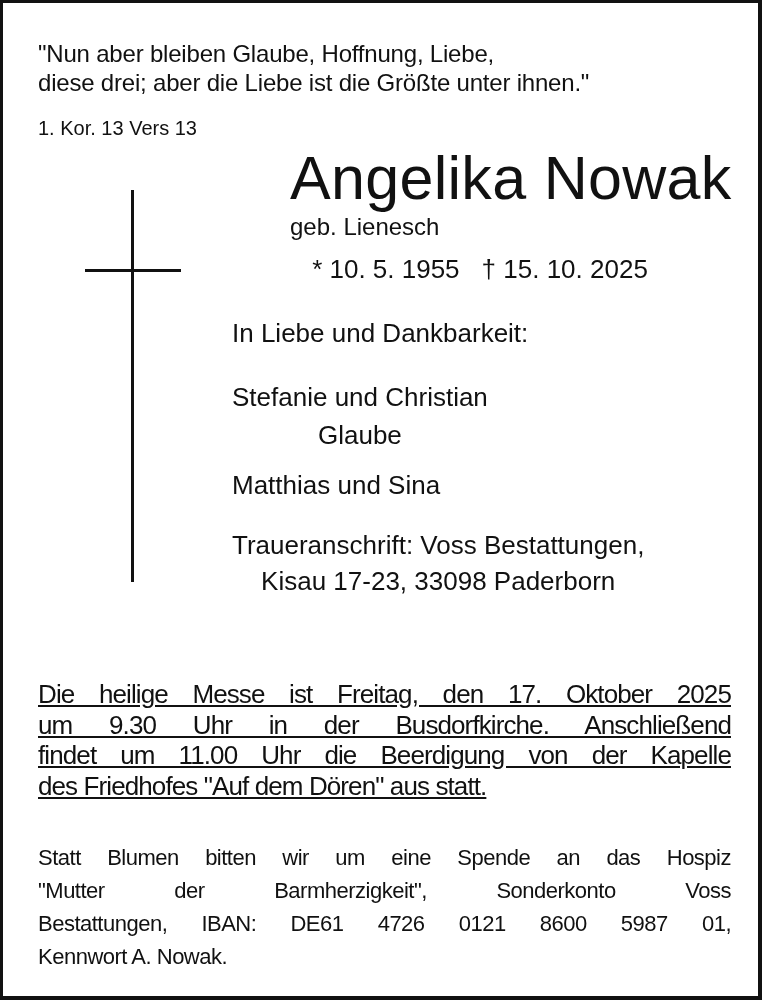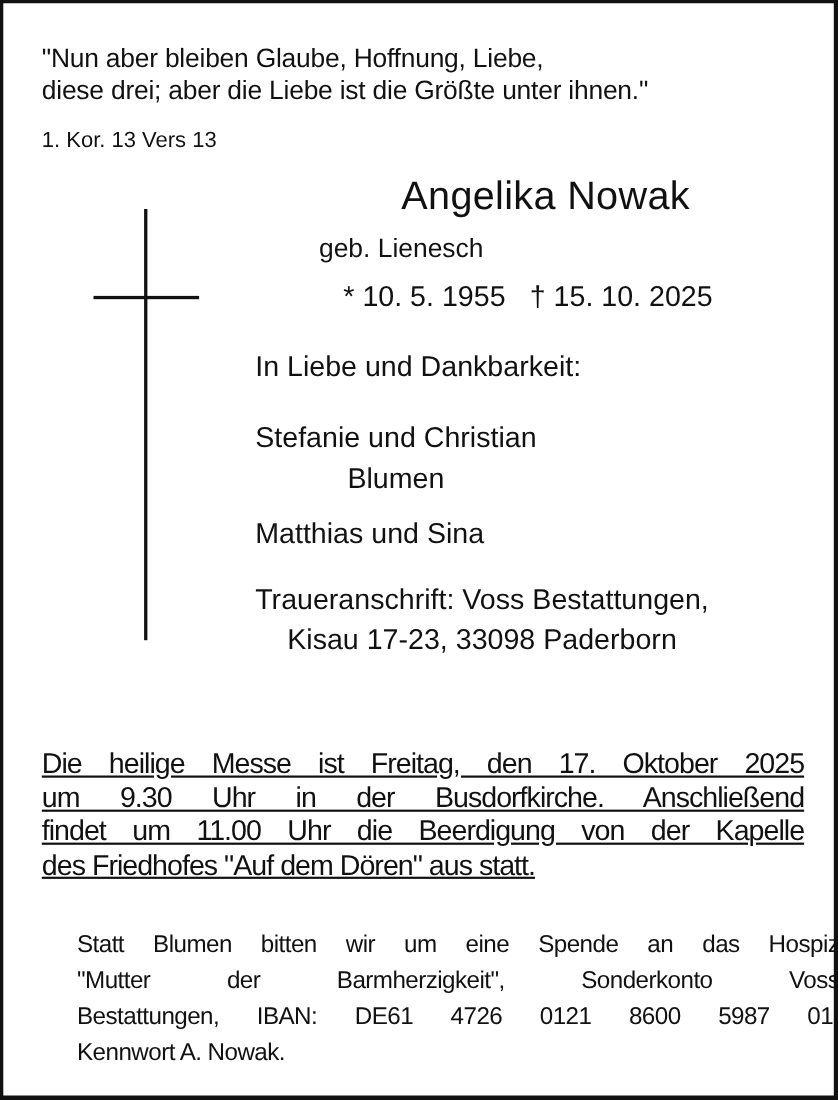--- a/index.html
+++ b/index.html
@@ -6,37 +6,37 @@
   body { width: 762px; height: 1000px; position: relative; overflow: hidden; }
   .frame {
     position: absolute; left: 0; top: 0; width: 762px; height: 1000px;
     box-sizing: border-box; border: 3px solid #111111; border-right-width: 4px; border-bottom-width: 4px;
     background: #ffffff;
   }
   .t { position: absolute; color: #111111; font-family: "Liberation Sans", sans-serif; white-space: nowrap; margin: 0; }
   .quote { left: 35px; top: 36px; font-size: 24px; line-height: 29px; letter-spacing: -0.2px; }
   .quote div { white-space: nowrap; }
   .verse { left: 35px; top: 113px; font-size: 20px; line-height: 24px; }
-  .name { left: 287px; top: 148px; width: 412px; font-size: 36px; line-height: 54px; text-align: center; letter-spacing: 0.3px; }
+  .name { left: 287px; top: 148px; width: 412px; font-size: 61px; line-height: 54px; text-align: center; letter-spacing: 0.3px; }
   .maiden { left: 287px; top: 210px; width: 412px; font-size: 24px; line-height: 28px; }
   .dates { left: 286px; top: 250px; width: 382px; font-size: 26px; line-height: 32px; text-align: center; }
   .dates .gap { display: inline-block; width: 22px; }
   .mid { left: 229px; font-size: 26px; line-height: 38px; text-align: center; }
   .thanks { top: 311px; }
   .fam1 { top: 375px; }
   .fam2 { top: 463px; }
   .addr { top: 524px; line-height: 36px; }
   .addr div { white-space: nowrap; }
   .cross-v { position: absolute; left: 128px; top: 187px; width: 3px; height: 392px; background: #111111; }
   .cross-h { position: absolute; left: 82px; top: 266px; width: 96px; height: 3px; background: #111111; }
   .para { position: absolute; left: 35px; width: 693px; color: #111111; font-family: "Liberation Sans", sans-serif; margin: 0; text-align: justify; text-align-last: left; }
   .mass { top: 676px; font-size: 26px; line-height: 30.5px; letter-spacing: -0.9px; }
   .mass span.line { display: block; text-align: justify; text-align-last: justify; white-space: normal; text-decoration: underline; }
   .mass span.last { text-align-last: left; }
-  .donation { top: 838px; font-size: 22px; line-height: 33px; letter-spacing: -0.5px; margin-left: 32px; }
+  .donation { top: 838px; font-size: 22px; line-height: 33px; letter-spacing: -0.5px; }
   .donation span.line { display: block; text-align: justify; text-align-last: justify; }
   .donation span.last { text-align-last: left; }
 </style>
 </head>
 <body>
 
 <div class="frame">
 
   <div class="t quote">
     <div>"Nun aber bleiben Glaube, Hoffnung, Liebe,</div>
@@ -53,21 +53,21 @@
 
   <div>
     <div class="cross-v"></div>
     <div class="cross-h"></div>
   </div>
 
   <div class="t mid thanks">In Liebe und Dankbarkeit:</div>
 
   <div class="t mid fam1">
     <div>Stefanie und Christian</div>
-    <div>Blumen</div>
+    <div>Glaube</div>
   </div>
 
   <div class="t mid fam2">
     <div>Matthias und Sina</div>
   </div>
 
   <div class="t mid addr">
     <div>Traueranschrift: Voss Bestattungen,</div>
     <div>Kisau 17-23, 33098 Paderborn</div>
   </div>

